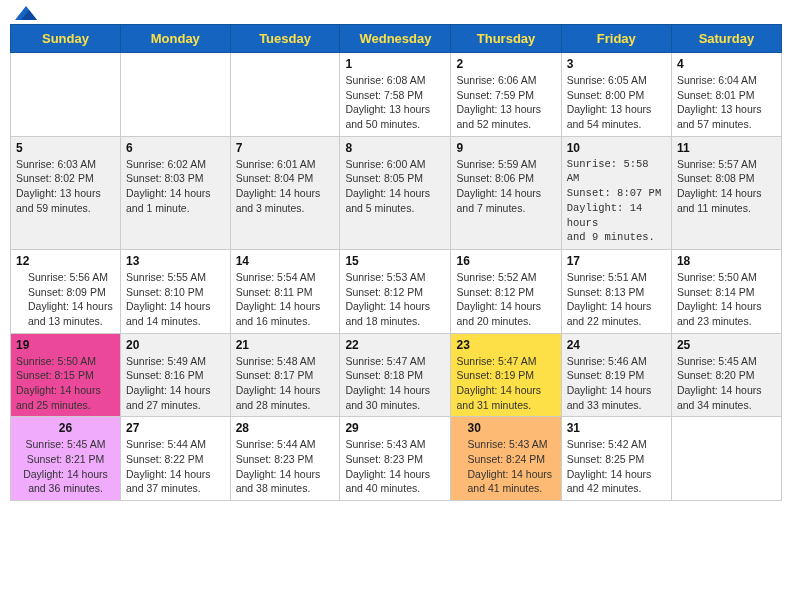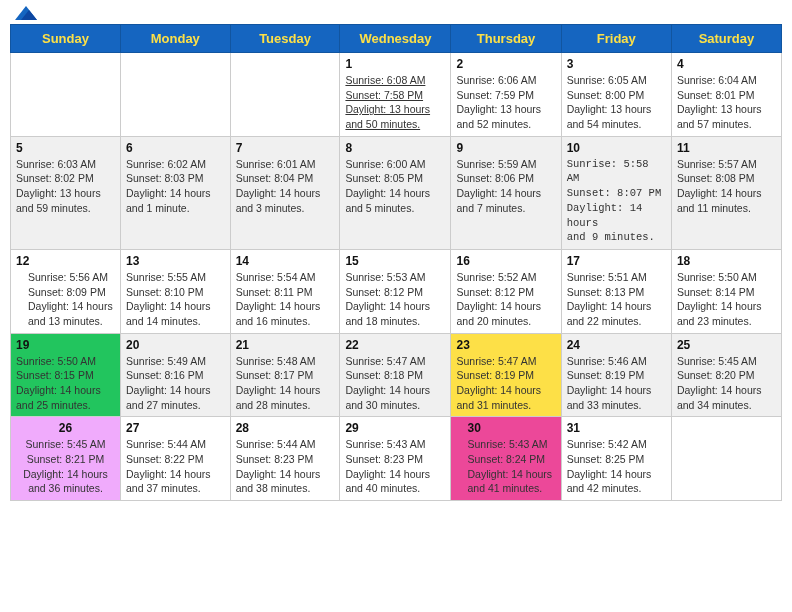--- a/index.html
+++ b/index.html
@@ -114,21 +114,21 @@
         <th>Saturday</th>
       </tr>
   </thead>
   <tbody id="calendar-body">
   <tr class="row-odd">
         <td class="empty-cell" style="background: rgb(255, 255, 255);"></td>
         <td class="empty-cell" style="background: rgb(255, 255, 255);"></td>
         <td class="empty-cell" style="background: rgb(255, 255, 255);"></td>
         <td style="background: rgb(255, 255, 255);">
           <div class="day-number">1</div>
-          <div class="cell-content" style="white-space: pre-line; text-decoration: underline;">Sunrise: 6:08 AM
+          <div class="cell-content" style="white-space: pre-line;">Sunrise: 6:08 AM
 Sunset: 7:58 PM
 Daylight: 13 hours
 and 50 minutes.</div>
         </td>
         <td style="background: rgb(255, 255, 255);">
           <div class="day-number">2</div>
           <div class="cell-content" style="white-space: pre-line;">Sunrise: 6:06 AM
 Sunset: 7:59 PM
 Daylight: 13 hours
 and 52 minutes.</div>
@@ -244,21 +244,21 @@
         </td>
         <td style="background: rgb(255, 255, 255);">
           <div class="day-number">18</div>
           <div class="cell-content" style="white-space: pre-line;">Sunrise: 5:50 AM
 Sunset: 8:14 PM
 Daylight: 14 hours
 and 23 minutes.</div>
         </td>
       </tr>
       <tr class="row-even">
-        <td style="background: #22c55e;">
+        <td style="background: #ec4899;">
           <div class="day-number">19</div>
           <div class="cell-content" style="white-space: pre-line;">Sunrise: 5:50 AM
 Sunset: 8:15 PM
 Daylight: 14 hours
 and 25 minutes.</div>
         </td>
         <td style="background: rgb(240, 240, 240);">
           <div class="day-number">20</div>
           <div class="cell-content" style="white-space: pre-line;">Sunrise: 5:49 AM
 Sunset: 8:16 PM
@@ -323,21 +323,21 @@
 Daylight: 14 hours
 and 38 minutes.</div>
         </td>
         <td style="background: rgb(255, 255, 255);">
           <div class="day-number">29</div>
           <div class="cell-content" style="white-space: pre-line;">Sunrise: 5:43 AM
 Sunset: 8:23 PM
 Daylight: 14 hours
 and 40 minutes.</div>
         </td>
-        <td style="background: #ec4899; padding-left: 16px;">
+        <td style="background: #fdba74; padding-left: 16px;">
           <div class="day-number">30</div>
           <div class="cell-content" style="white-space: pre-line;">Sunrise: 5:43 AM
 Sunset: 8:24 PM
 Daylight: 14 hours
 and 41 minutes.</div>
         </td>
         <td style="background: rgb(255, 255, 255);">
           <div class="day-number">31</div>
           <div class="cell-content" style="white-space: pre-line;">Sunrise: 5:42 AM
 Sunset: 8:25 PM

